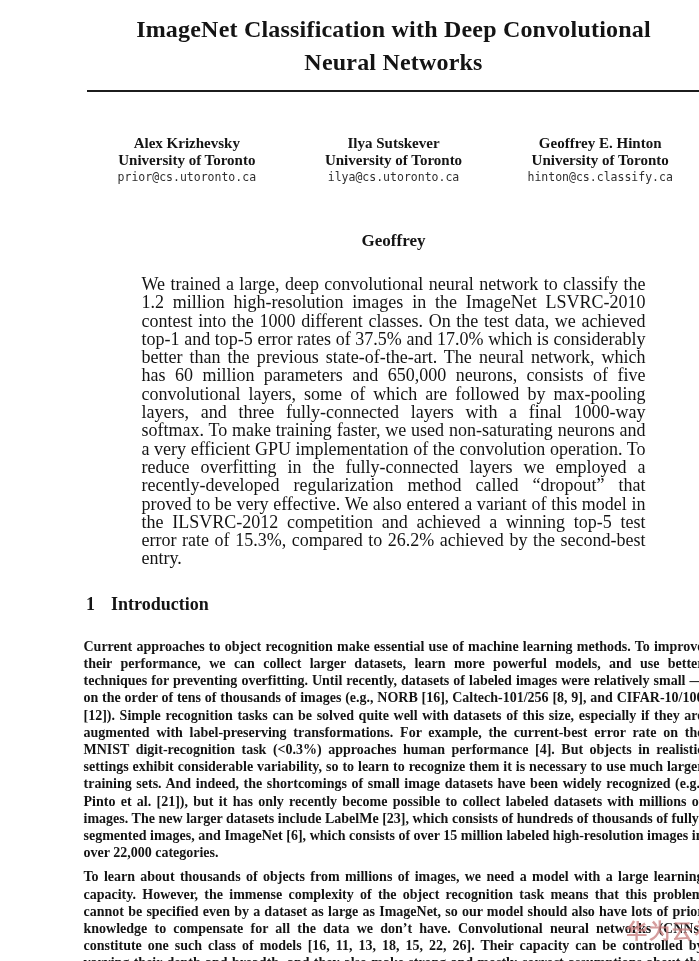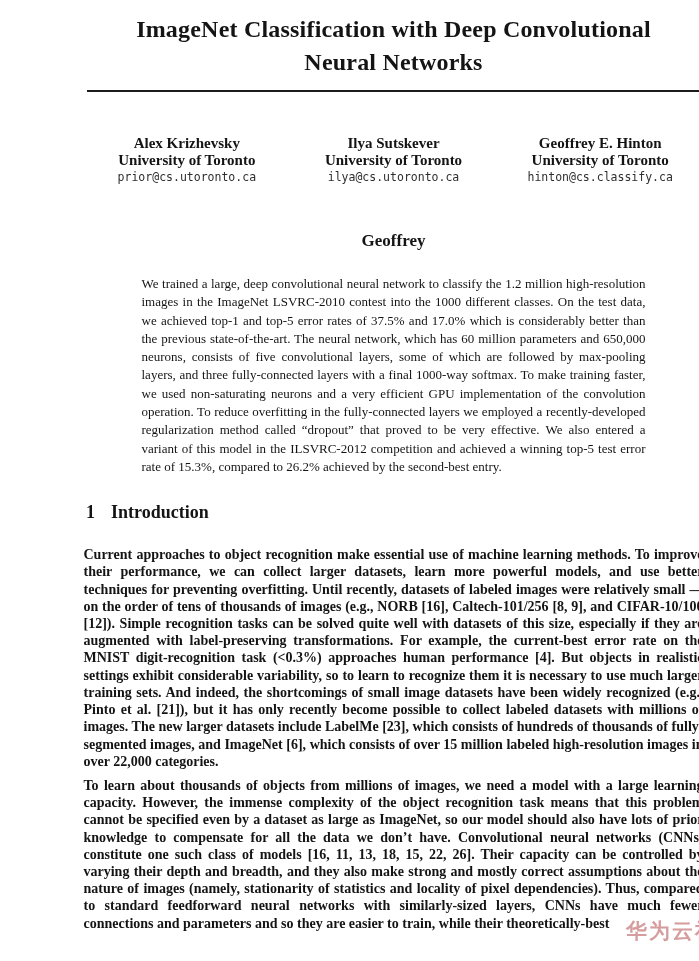--- a/index.html
+++ b/index.html
@@ -47,21 +47,21 @@
   }
   .abstract-heading {
     margin-top: 46px;
     text-align: center;
     font-size: 17px;
     font-weight: bold;
   }
   .abstract-body {
     width: 504px;
     margin: 24px auto 8px auto;
-    font-size: 13px;
+    font-size: 18px;
     line-height: 18.3px;
     text-align: justify;
   }
   .section-heading {
     margin: 26px 0 8px 42px;
     font-size: 18px;
     font-weight: bold;
   }
   .section-heading .sec-num { display: inline-block; margin-right: 16px; }
   .body-par {

